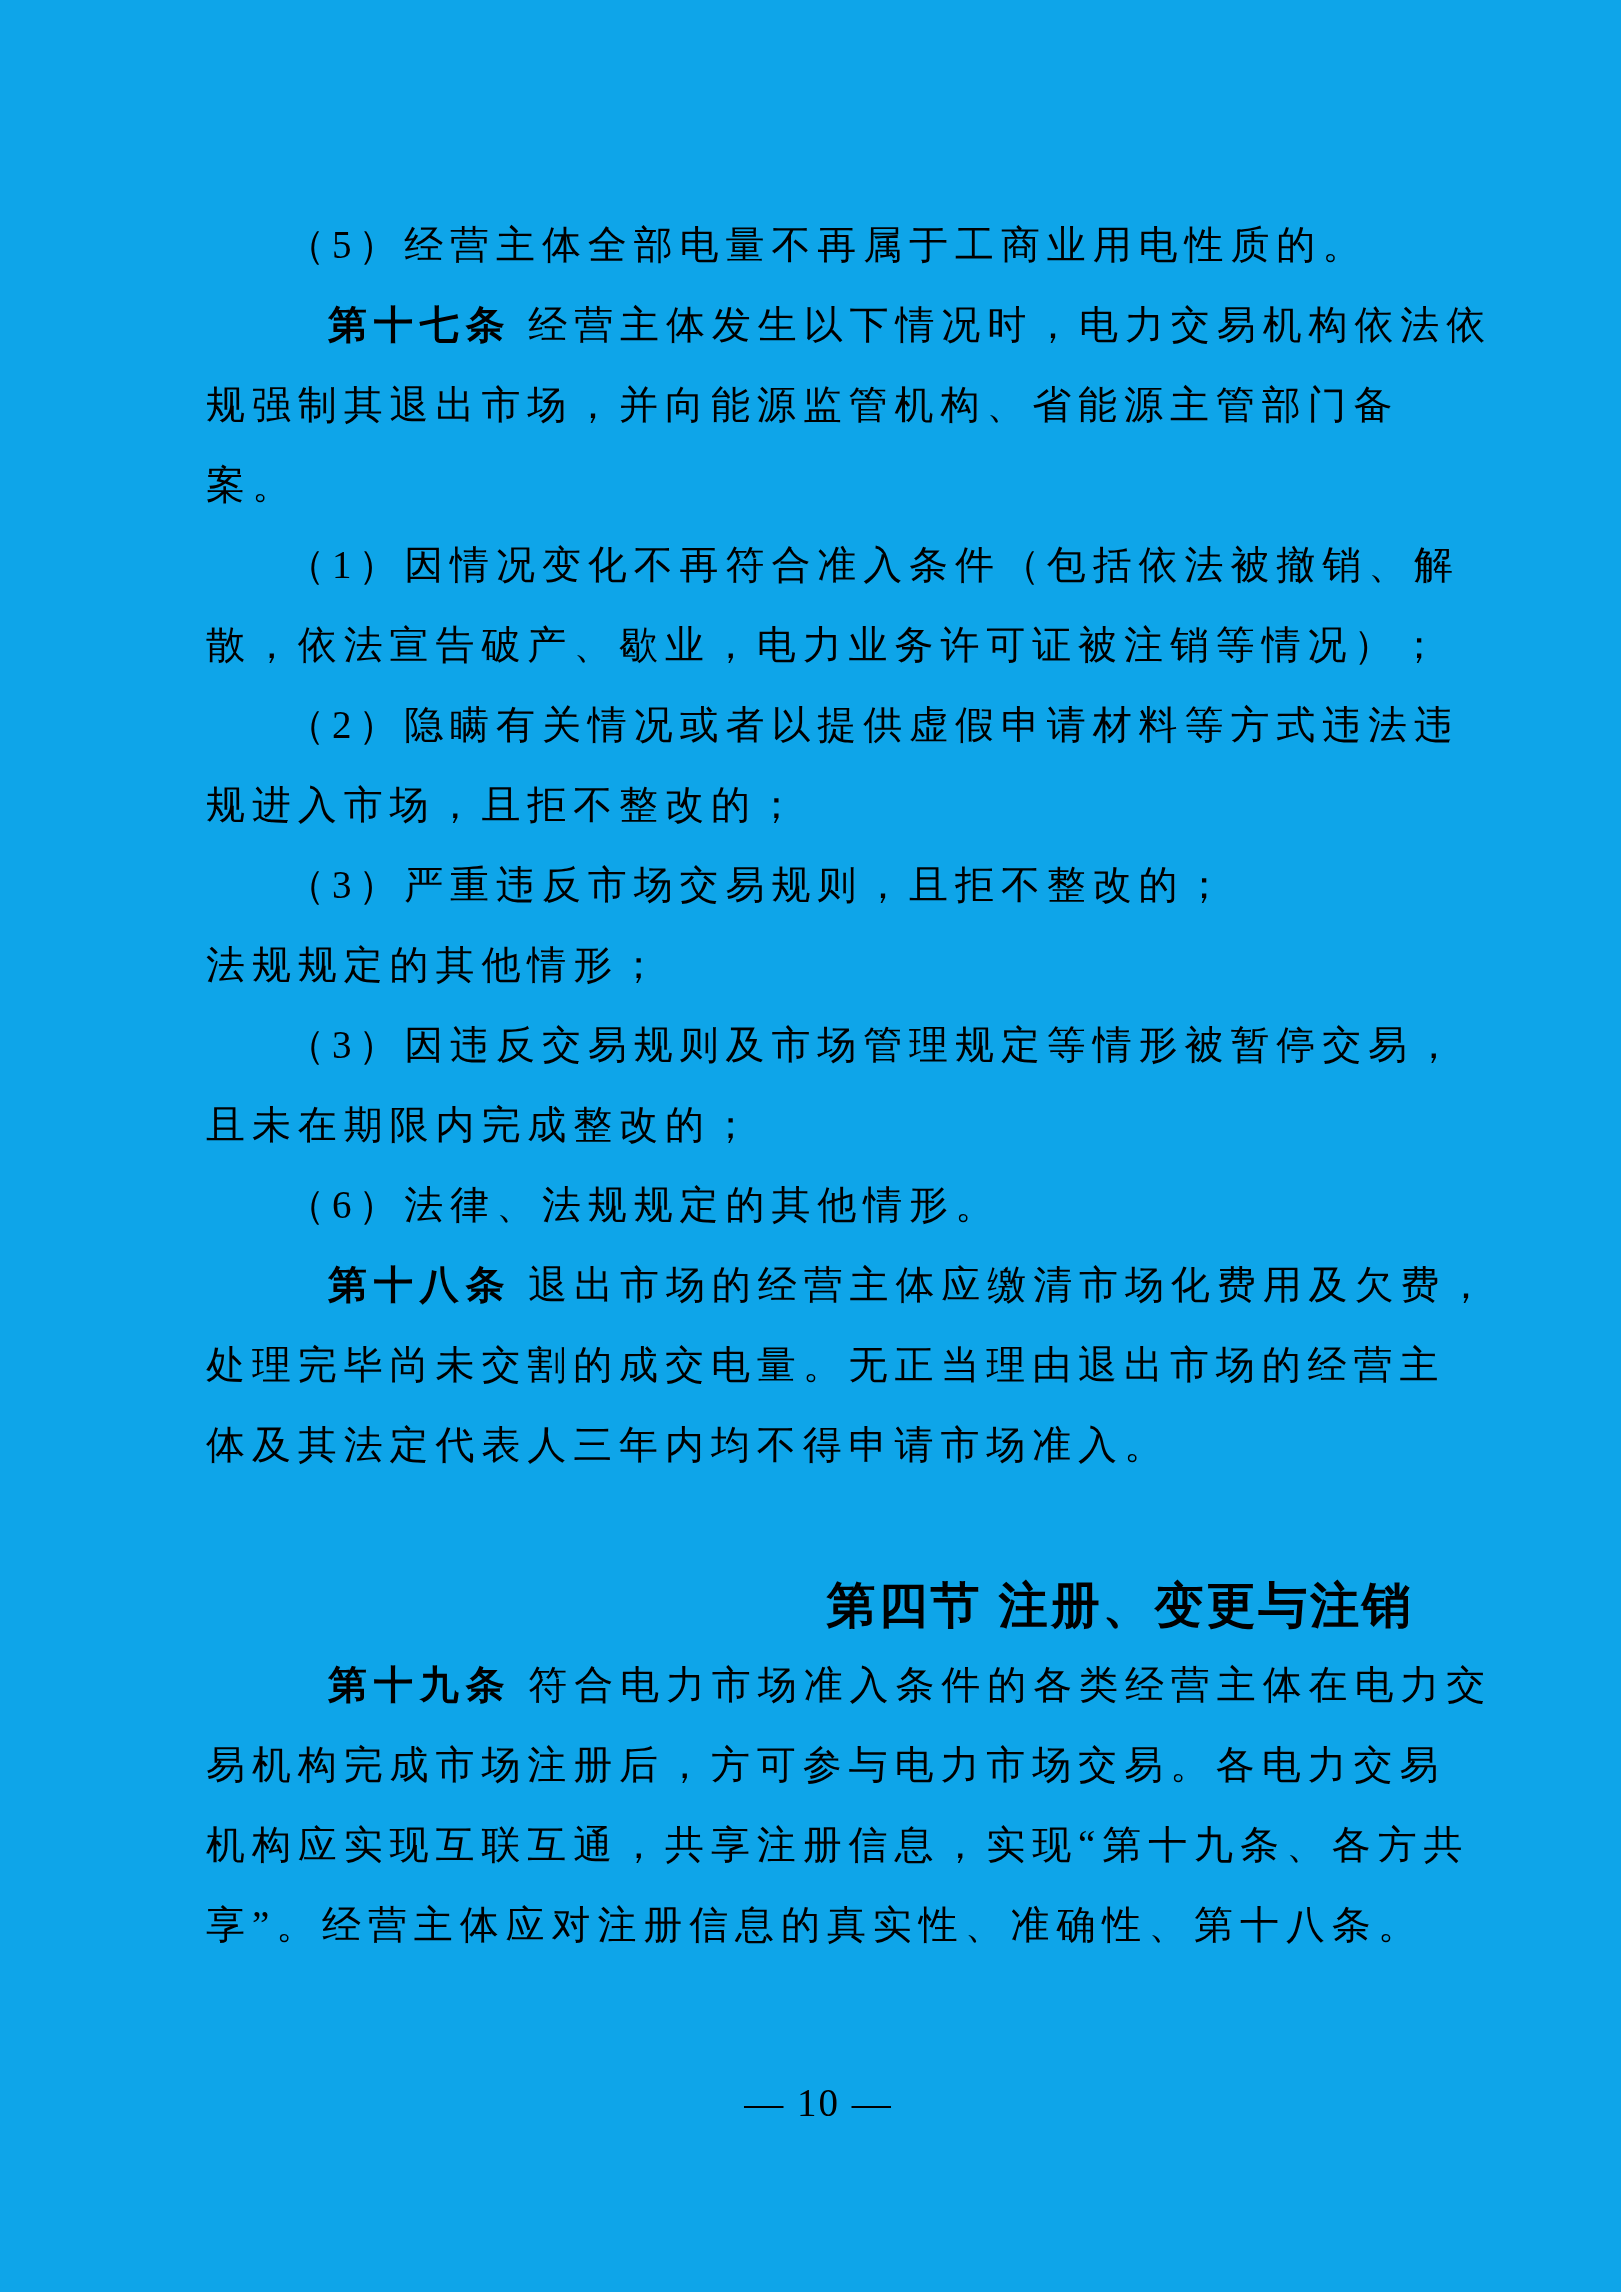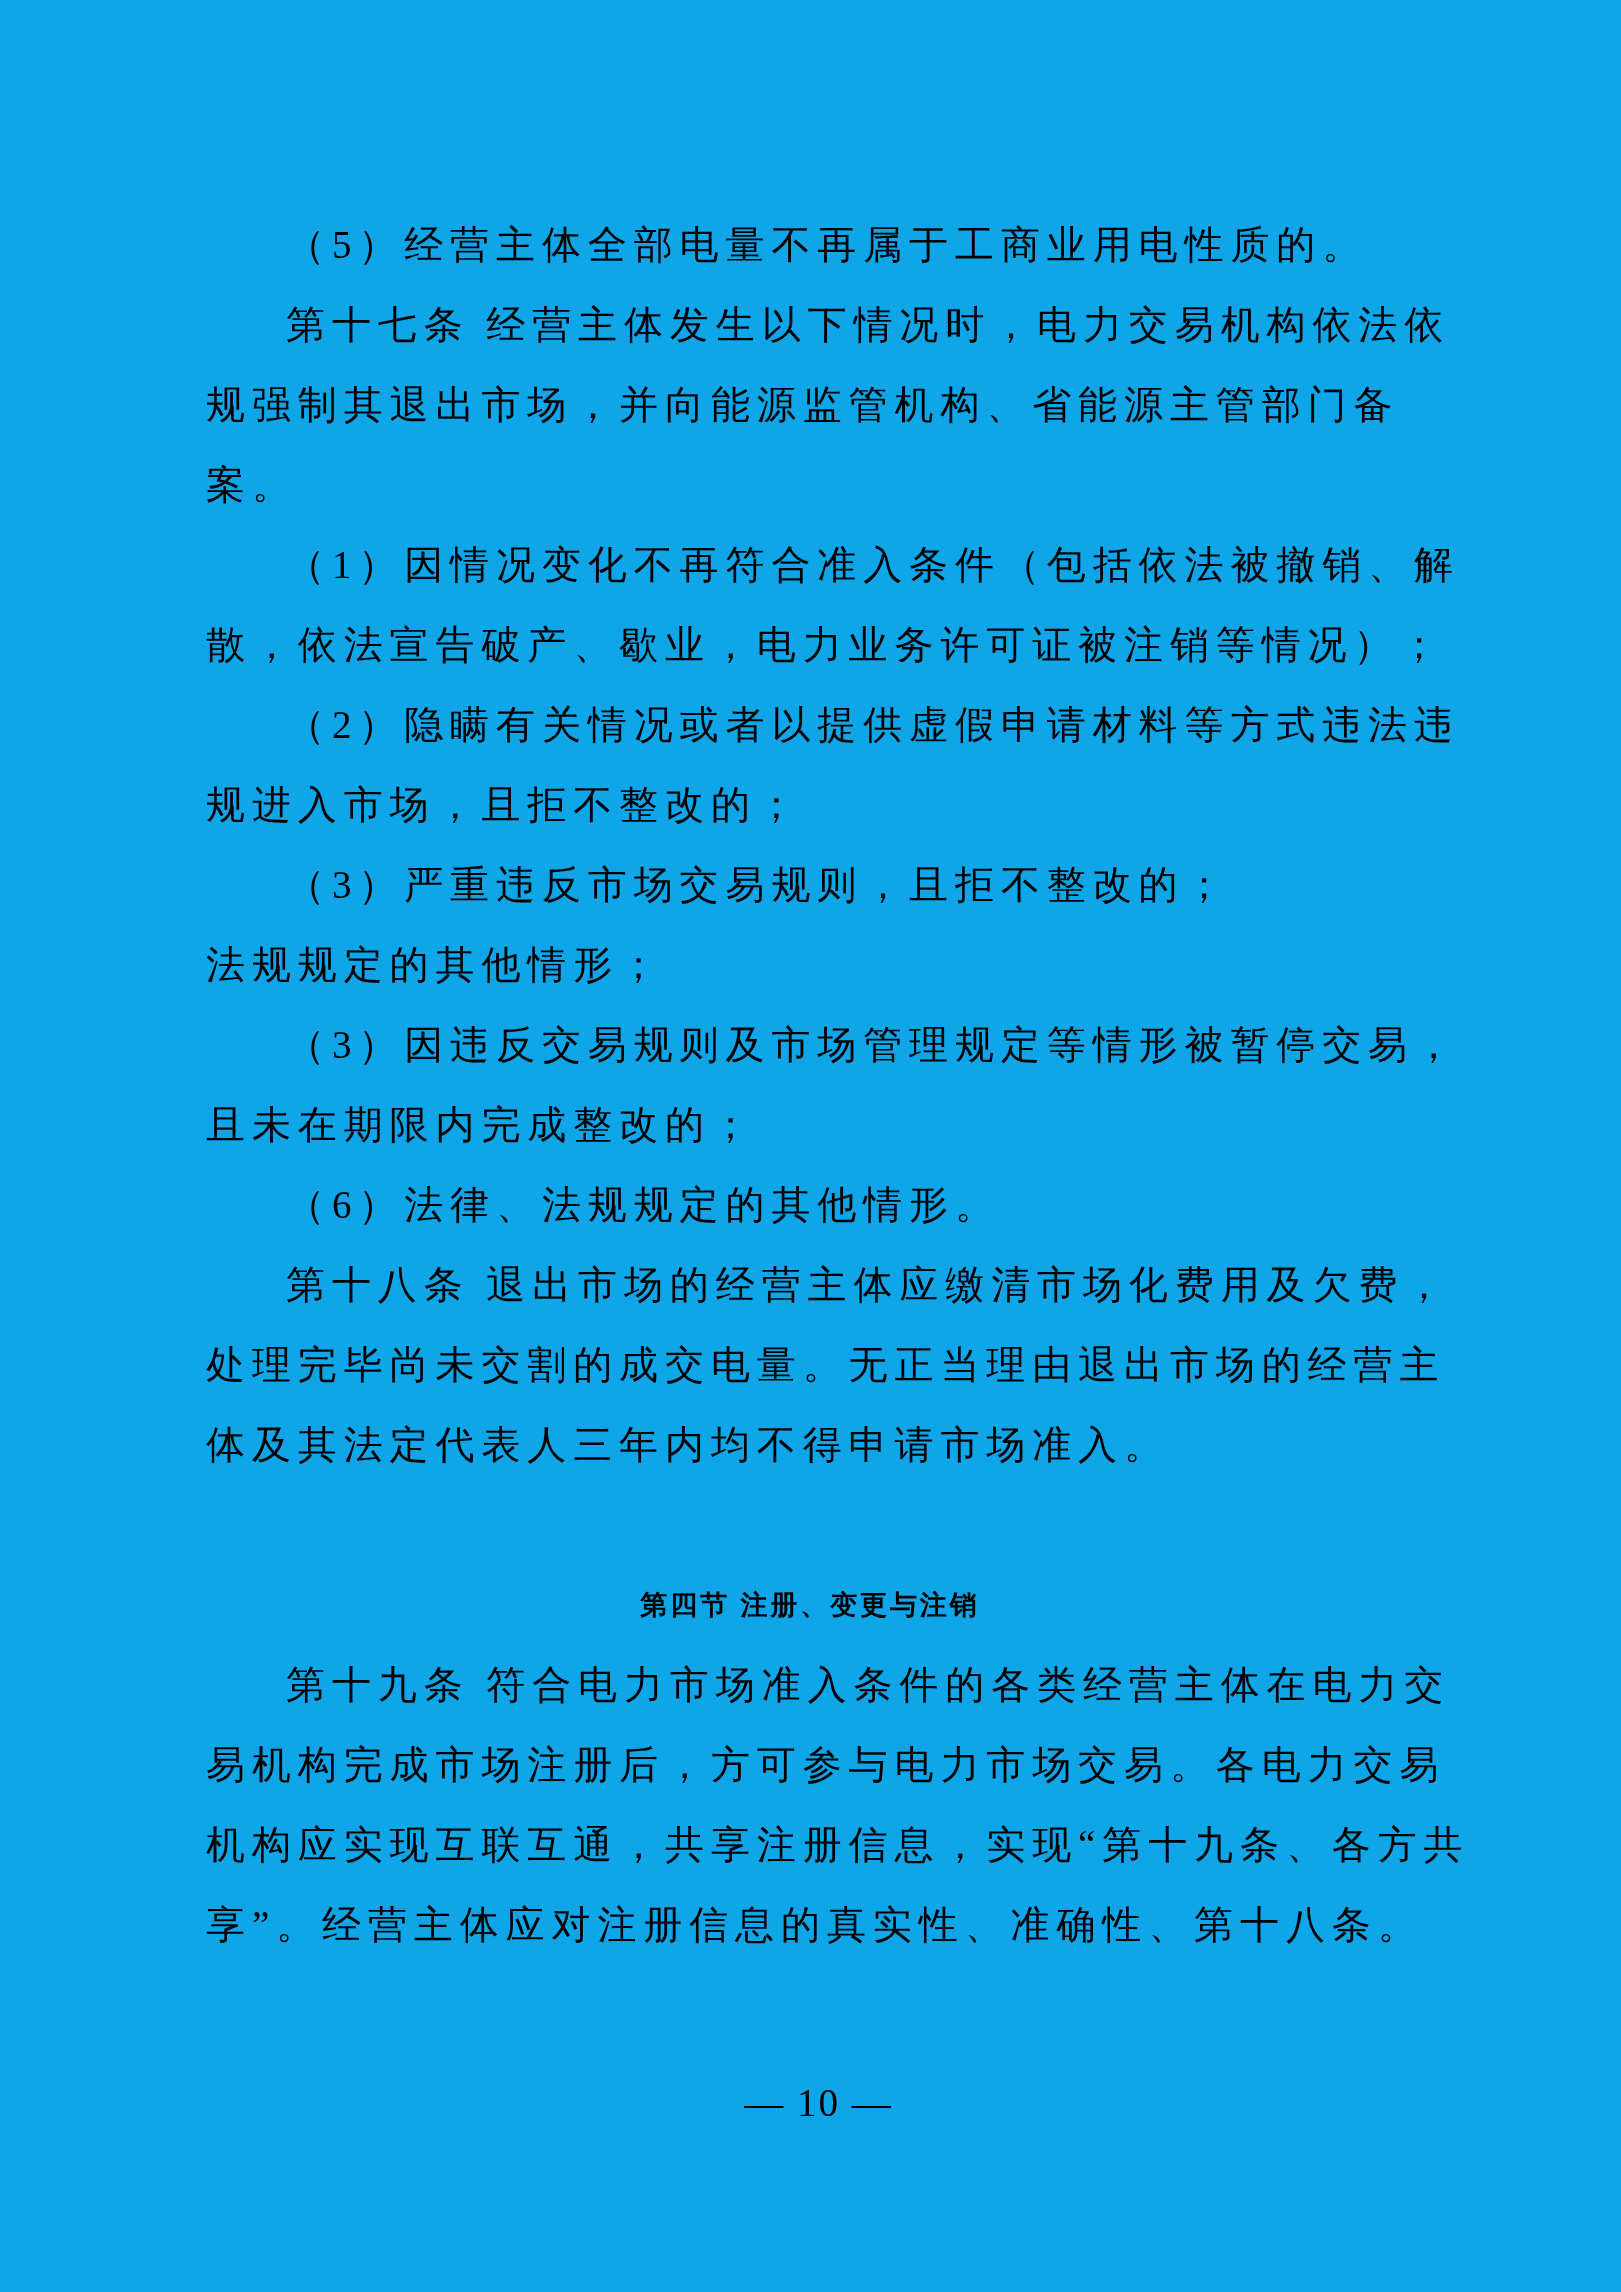--- a/index.html
+++ b/index.html
@@ -26,32 +26,33 @@
     letter-spacing: 6.9px;
   }
   .line {
     height: 80px;
     white-space: nowrap;
   }
   .line.indent {
     text-indent: 80px;
   }
   .lead {
-    font-weight: normal;
+    font-weight: bold;
     font-family: "Liberation Sans", "DejaVu Sans", sans-serif;
+    margin-left: 42px;
   }
   .spacer {
     height: 80px;
   }
   .heading {
     height: 80px;
-    text-align: center;
+    text-align: right;
     font-weight: bold;
     font-family: "Liberation Sans", "DejaVu Sans", sans-serif;
-    font-size: 27px;
+    font-size: 49px;
     letter-spacing: 2.9px;
     white-space: nowrap;
   }
   .footer {
     position: absolute;
     left: 0;
     width: 1621px;
     top: 2073px;
     height: 59px;
     line-height: 59px;

